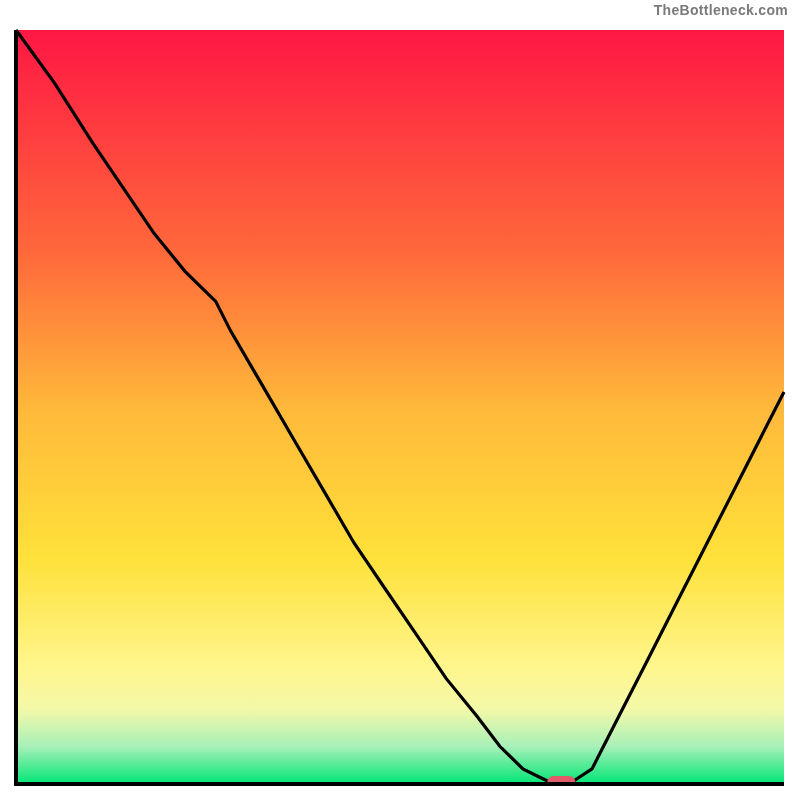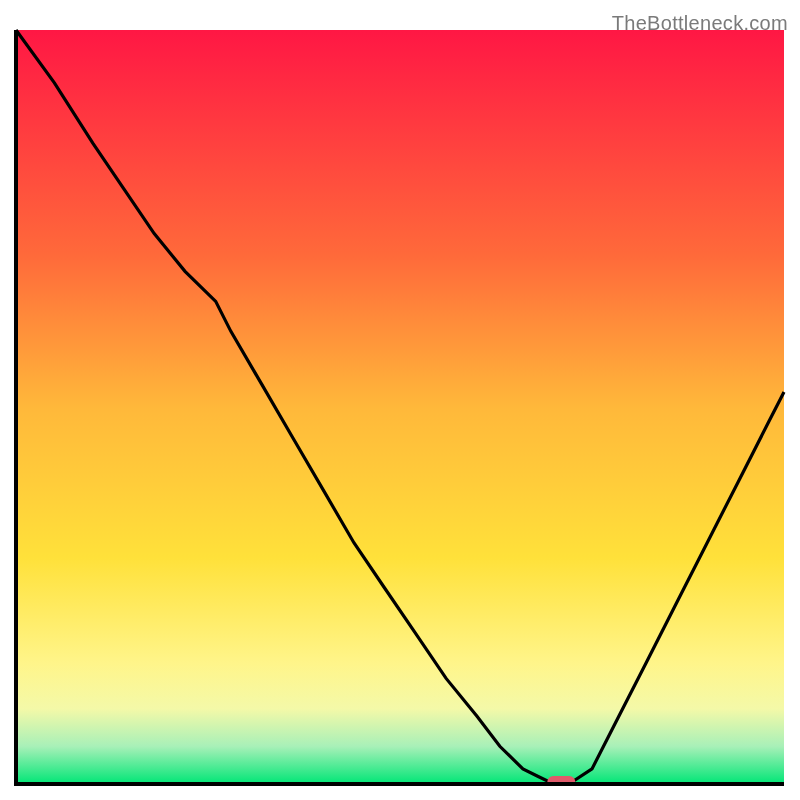--- a/index.html
+++ b/index.html
@@ -6,24 +6,24 @@
   body {
     width: 800px;
     height: 800px;
     background: #ffffff;
     font-family: Arial, sans-serif;
     position: relative;
     overflow: hidden;
   }
   .attribution {
     position: absolute;
-    top: 12px;
+    top: 2px;
     right: 12px;
-    font-size: 20px;
-    font-weight: normal;
+    font-size: 14px;
+    font-weight: bold;
     color: #7a7a7a;
     letter-spacing: 0.3px;
     z-index: 10;
   }
   .plot {
     position: absolute;
     top: 28px;
     left: 14px;
     width: 772px;
     height: 758px;

